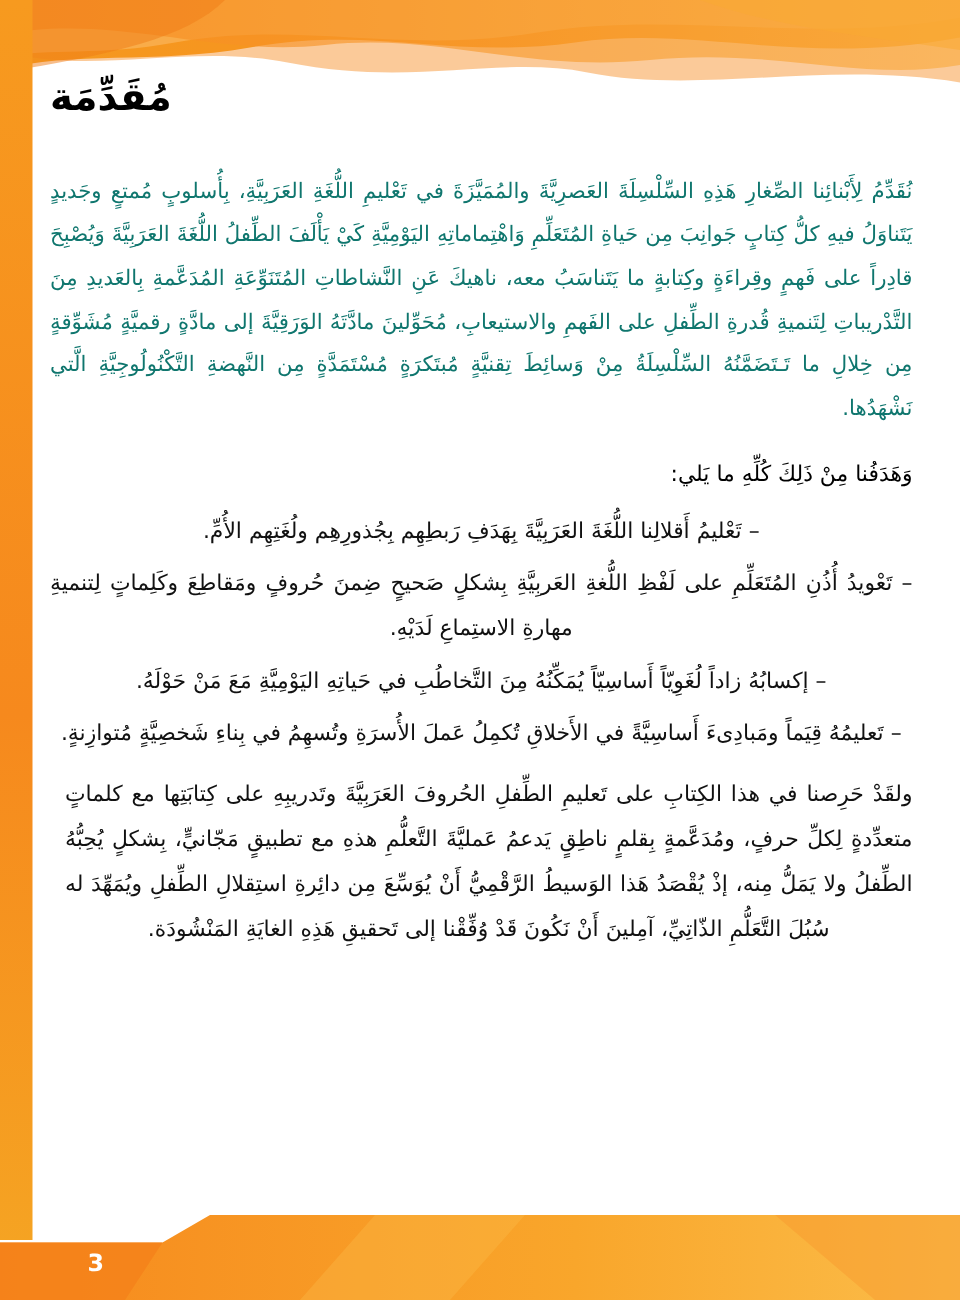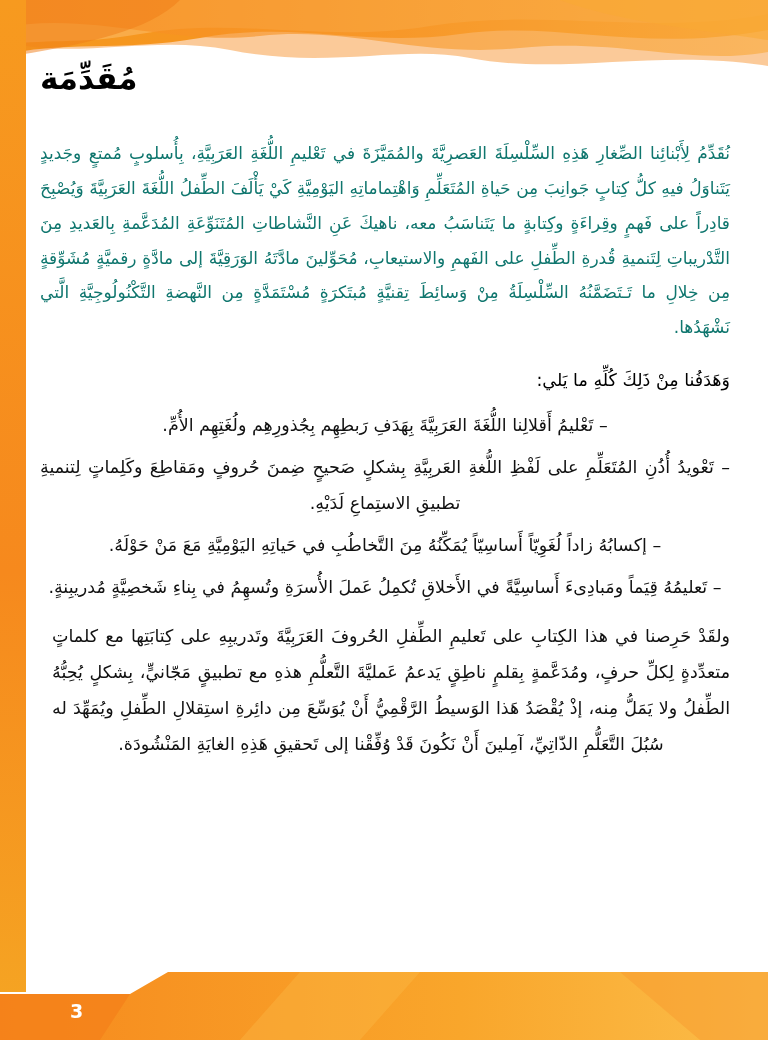--- a/index.html
+++ b/index.html
@@ -192,20 +192,20 @@
 
   <div class="content">
 
     <h1 class="doc-title">مُقَدِّمَة</h1>
 
     <p class="para first">نُقَدِّمُ لِأَبْنائِنا الصِّغارِ هَذِهِ السِّلْسِلَةَ العَصرِيَّةَ والمُمَيَّزَةَ في تَعْليمِ اللُّغَةِ العَرَبِيَّةِ، بِأُسلوبٍ مُمتعٍ وجَديدٍ يَتَناوَلُ فيهِ كلُّ كِتابٍ جَوانِبَ مِن حَياةِ المُتَعَلِّمِ وَاهْتِماماتِهِ اليَوْمِيَّةِ كَيْ يَأْلَفَ الطِّفلُ اللُّغَةَ العَرَبِيَّةَ وَيُصْبِحَ قادِراً على فَهمٍ وقِراءَةٍ وكِتابةٍ ما يَتَناسَبُ معه، ناهيكَ عَنِ النَّشاطاتِ المُتَنَوِّعَةِ المُدَعَّمةِ بِالعَديدِ مِنَ التَّدْريباتِ لِتَنميةِ قُدرةِ الطِّفلِ على الفَهمِ والاستيعابِ، مُحَوِّلينَ مادَّتَهُ الوَرَقِيَّةَ إلى مادَّةٍ رقميَّةٍ مُشَوِّقةٍ مِن خِلالِ ما تَـتَضَمَّنُهُ السِّلْسِلَةُ مِنْ وَسائِطَ تِقنيَّةٍ مُبتَكرَةٍ مُسْتَمَدَّةٍ مِن النَّهضةِ التَّكْنُولُوجِيَّةِ الَّتي نَشْهَدُها.</p>
 
     <p class="highlight-line">وَهَدَفُنا مِنْ ذَلِكَ كُلِّهِ ما يَلي:</p>
 
     <p class="bullet-line">– تَعْليمُ أَقلالِنا اللُّغَةَ العَرَبِيَّةَ بِهَدَفِ رَبطِهِم بِجُذورِهِم ولُغَتِهِم الأُمِّ.</p>
-    <p class="bullet-line">– تَعْويدُ أُذُنِ المُتَعَلِّمِ على لَفْظِ اللُّغةِ العَربِيَّةِ بِشكلٍ صَحيحٍ ضِمنَ حُروفٍ ومَقاطِعَ وكَلِماتٍ لِتنميةِ تطبيقِ الاستِماعِ لَدَيْهِ.</p>
+    <p class="bullet-line">– تَعْويدُ أُذُنِ المُتَعَلِّمِ على لَفْظِ اللُّغةِ العَربِيَّةِ بِشكلٍ صَحيحٍ ضِمنَ حُروفٍ ومَقاطِعَ وكَلِماتٍ لِتنميةِ مهارةِ الاستِماعِ لَدَيْهِ.</p>
     <p class="bullet-line">– إكسابُهُ زاداً لُغَوِيّاً أَساسِيّاً يُمَكِّنُهُ مِنَ التَّخاطُبِ في حَياتِهِ اليَوْمِيَّةِ مَعَ مَنْ حَوْلَهُ.</p>
-    <p class="bullet-line">– تَعليمُهُ قِيَماً ومَبادِىءَ أَساسِيَّةً في الأَخلاقِ تُكمِلُ عَملَ الأُسرَةِ وتُسهِمُ في بِناءِ شَخصِيَّةٍ مُدريبِنةٍ.</p>
+    <p class="bullet-line">– تَعليمُهُ قِيَماً ومَبادِىءَ أَساسِيَّةً في الأَخلاقِ تُكمِلُ عَملَ الأُسرَةِ وتُسهِمُ في بِناءِ شَخصِيَّةٍ مُتوازِنةٍ.</p>
 
     <p class="closing">ولقَدْ حَرِصنا في هذا الكِتابِ على تَعليمِ الطِّفلِ الحُروفَ العَرَبِيَّةَ وتَدريبِهِ على كِتابَتِها مع كلماتٍ متعدِّدةٍ لِكلِّ حرفٍ، ومُدَعَّمةٍ بِقلمٍ ناطِقٍ يَدعمُ عَمليَّةَ التَّعلُّمِ هذهِ مع تطبيقٍ مَجّانيٍّ، بِشكلٍ يُحِبُّهُ الطِّفلُ ولا يَمَلُّ مِنه، إذْ يُقْصَدُ هَذا الوَسيطُ الرَّقْمِيُّ أَنْ يُوَسِّعَ مِن دائِرةِ استِقلالِ الطِّفلِ ويُمَهِّدَ له سُبُلَ التَّعَلُّمِ الذّاتِيِّ، آمِلينَ أَنْ نَكُونَ قَدْ وُفِّقْنا إلى تَحقيقِ هَذِهِ الغايَةِ المَنْشُودَة.</p>
 
   </div>
 </div>
 
 </body></html>

